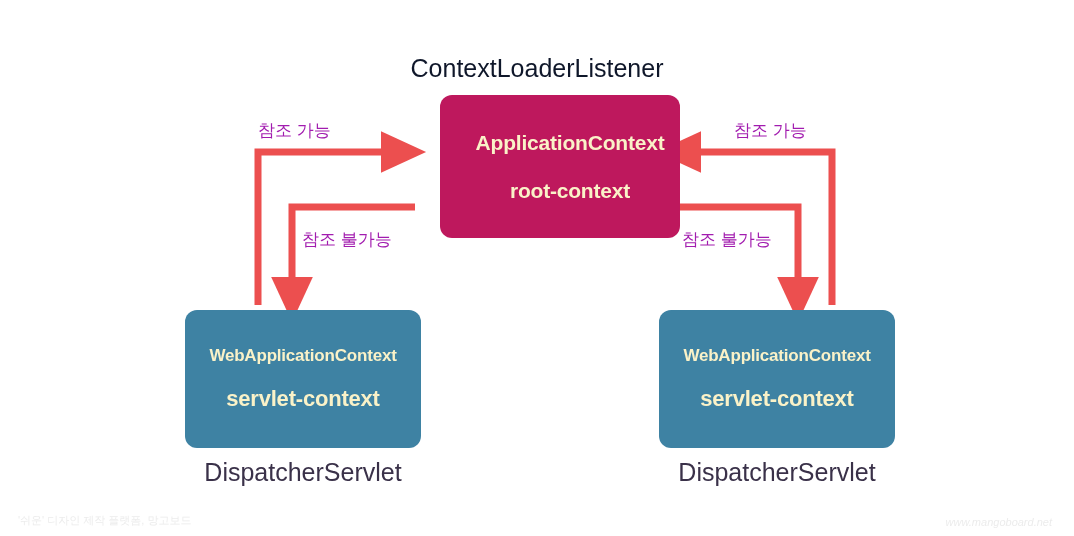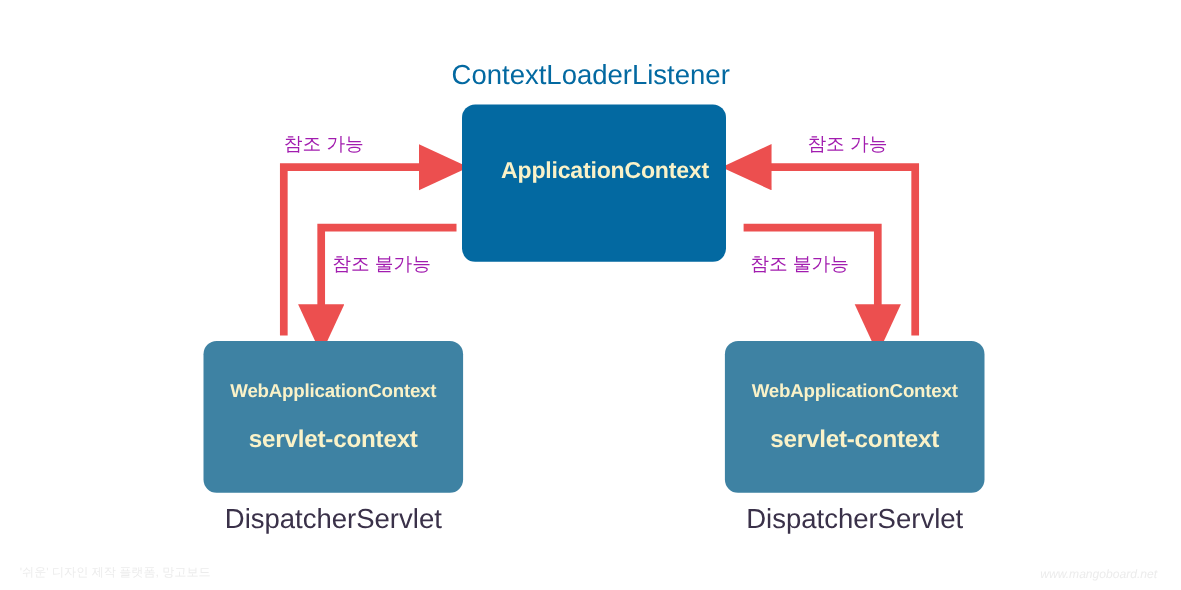--- a/index.html
+++ b/index.html
@@ -104,25 +104,26 @@
 
     <path d="M258,305 L258,152 L382,152" fill="none" stroke="#EC4F4F" stroke-width="7" stroke-linecap="butt" stroke-linejoin="miter" marker-end="url(#head-right)"></path>
 
     <path d="M415,207 L292,207 L292,278" fill="none" stroke="#EC4F4F" stroke-width="7" stroke-linecap="butt" stroke-linejoin="miter" marker-end="url(#head-down)"></path>
 
     <path d="M832,305 L832,152 L700,152" fill="none" stroke="#EC4F4F" stroke-width="7" stroke-linecap="butt" stroke-linejoin="miter" marker-end="url(#head-left)"></path>
 
     <path d="M676,207 L798,207 L798,278" fill="none" stroke="#EC4F4F" stroke-width="7" stroke-linecap="butt" stroke-linejoin="miter" marker-end="url(#head-down)"></path>
   </svg>
 
-  <div class="caption" id="caption-top" style="left:0; top:54px; width:1074px; color:#0369a1;">ContextLoaderListener</div>
+  <div class="caption" id="caption-top" style="left:0; top:54px; width:1074px; color:#0f172a;">ContextLoaderListener</div>
 
-  <div class="ctx-box" id="box-root" style="left:420px; top:95px; width:240px; height:143px; background:#0369a1; color:#FAF2C8;padding-left:20px;">
+  <div class="ctx-box" id="box-root" style="left:440px; top:95px; width:240px; height:143px; background:#be185d; color:#FAF2C8;padding-left:20px;">
     <div class="ctx-line1">ApplicationContext</div>
     <div class="ctx-gap"></div>
+    <div class="ctx-line2">root-context</div>
   </div>
 
   <div class="ctx-box" id="box-servlet-left" style="left:185px; top:310px; width:236px; height:138px; background:#3E82A3; color:#FAF2C8;">
     <div class="ctx-line1">WebApplicationContext</div>
     <div class="ctx-gap"></div>
     <div class="ctx-line2">servlet-context</div>
   </div>
 
   <div class="ctx-box" id="box-servlet-right" style="left:659px; top:310px; width:236px; height:138px; background:#3E82A3; color:#FAF2C8;">
     <div class="ctx-line1">WebApplicationContext</div>

